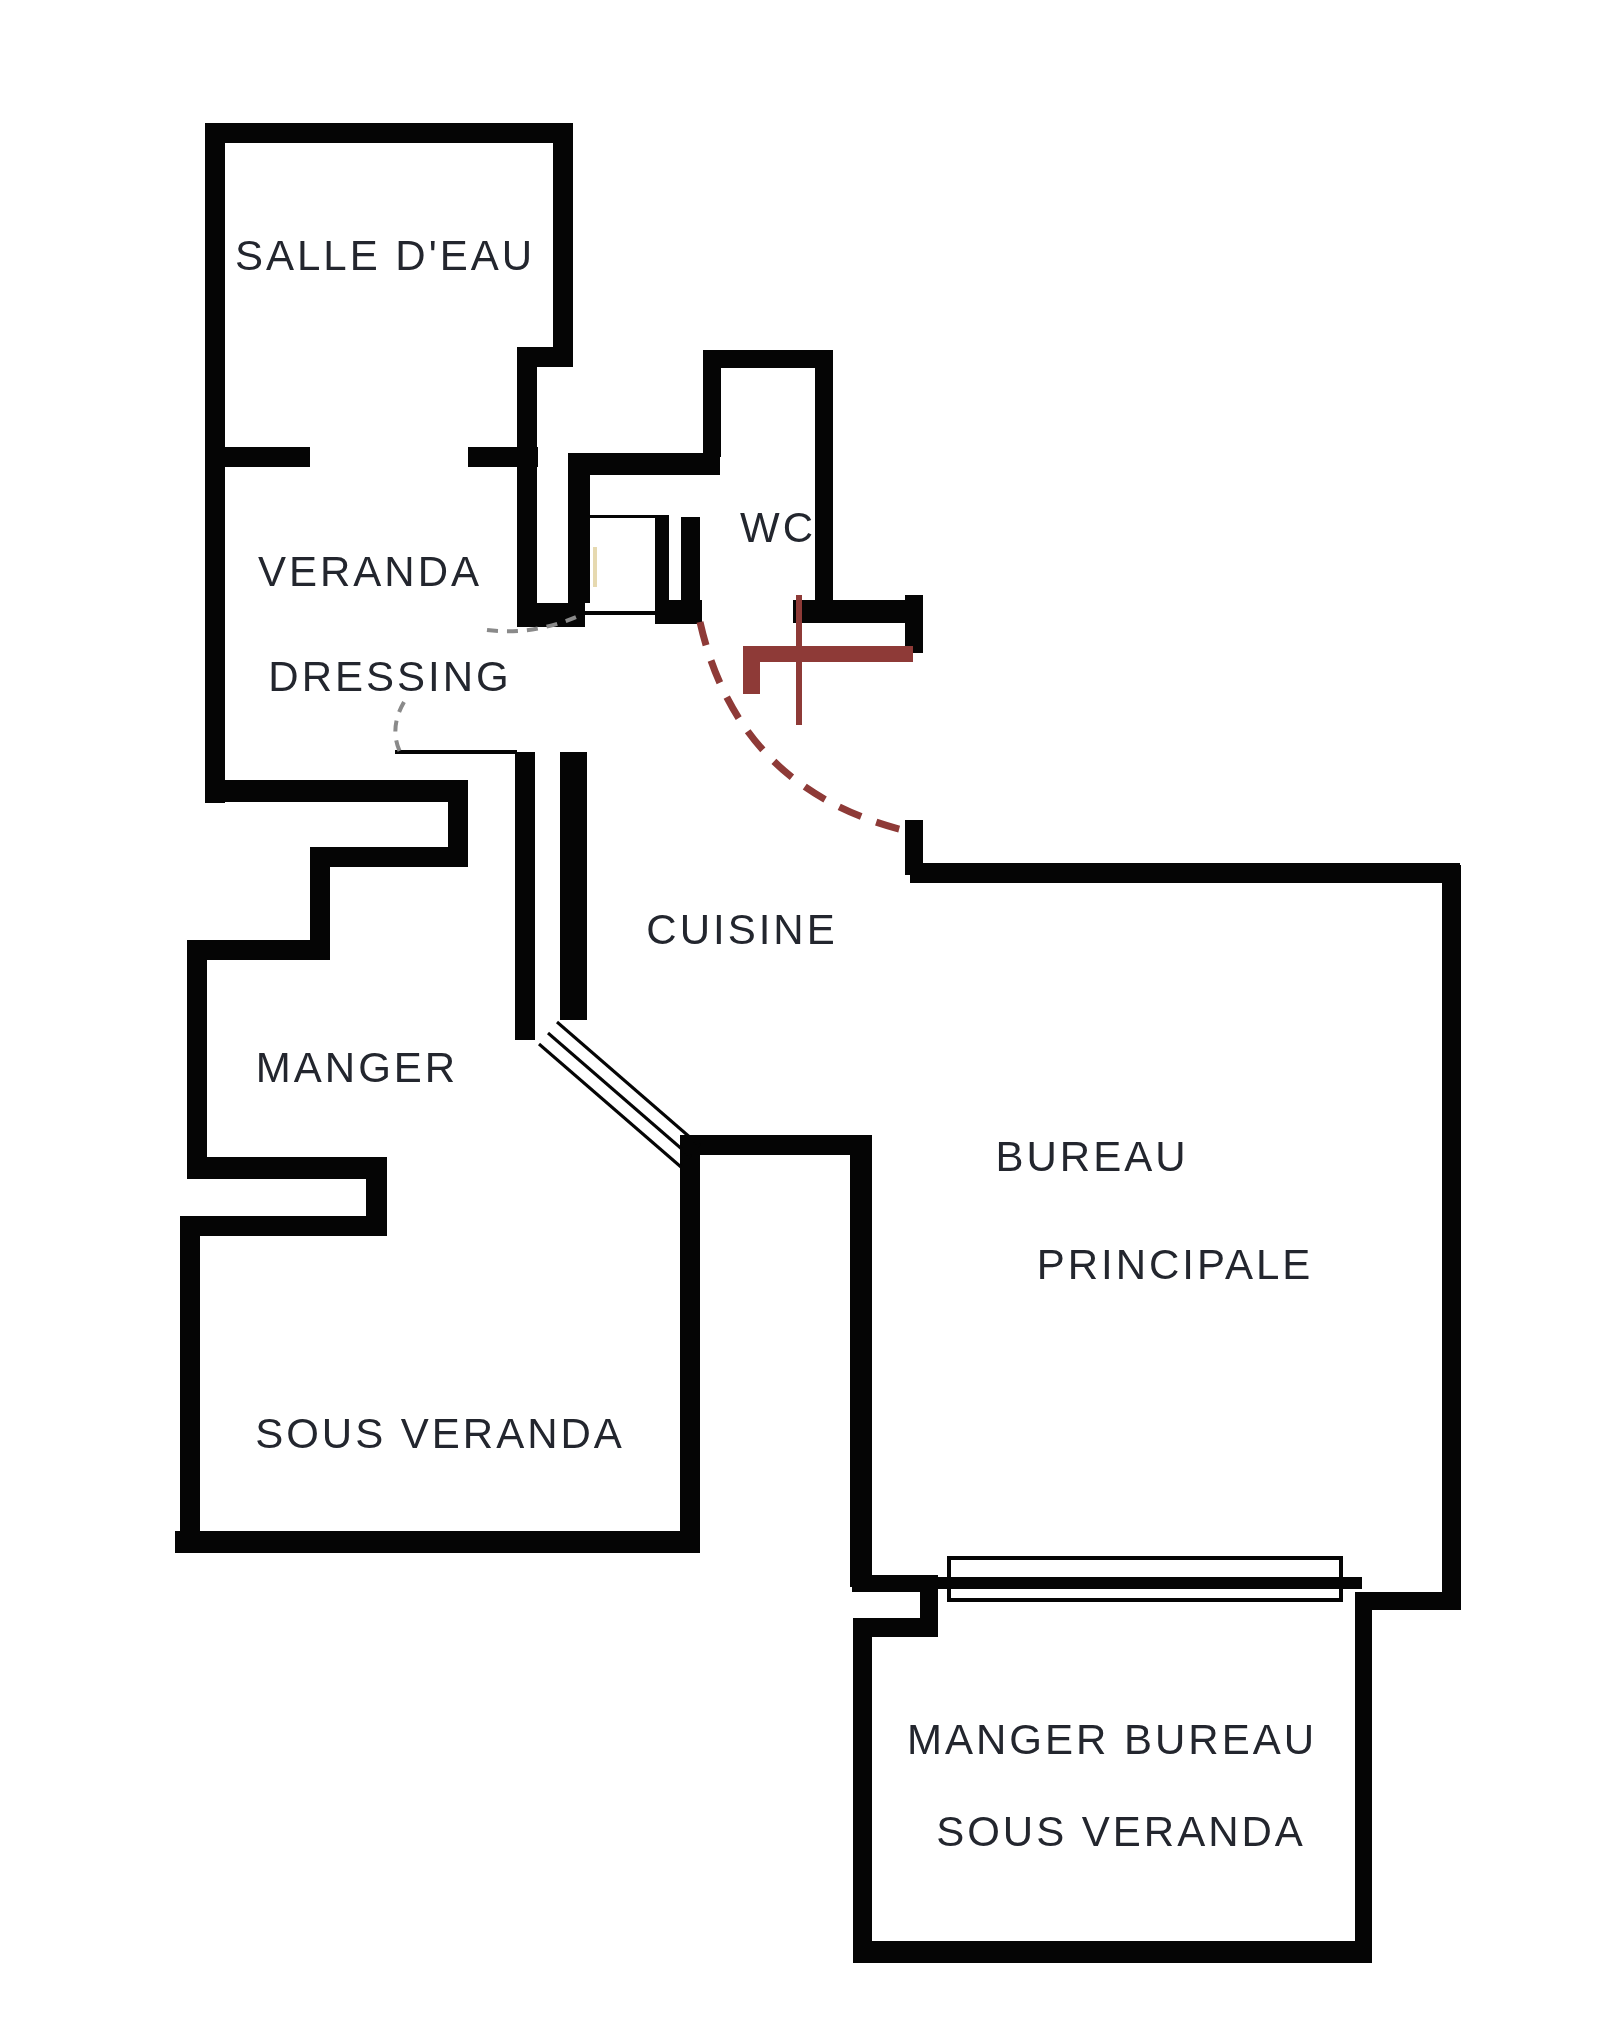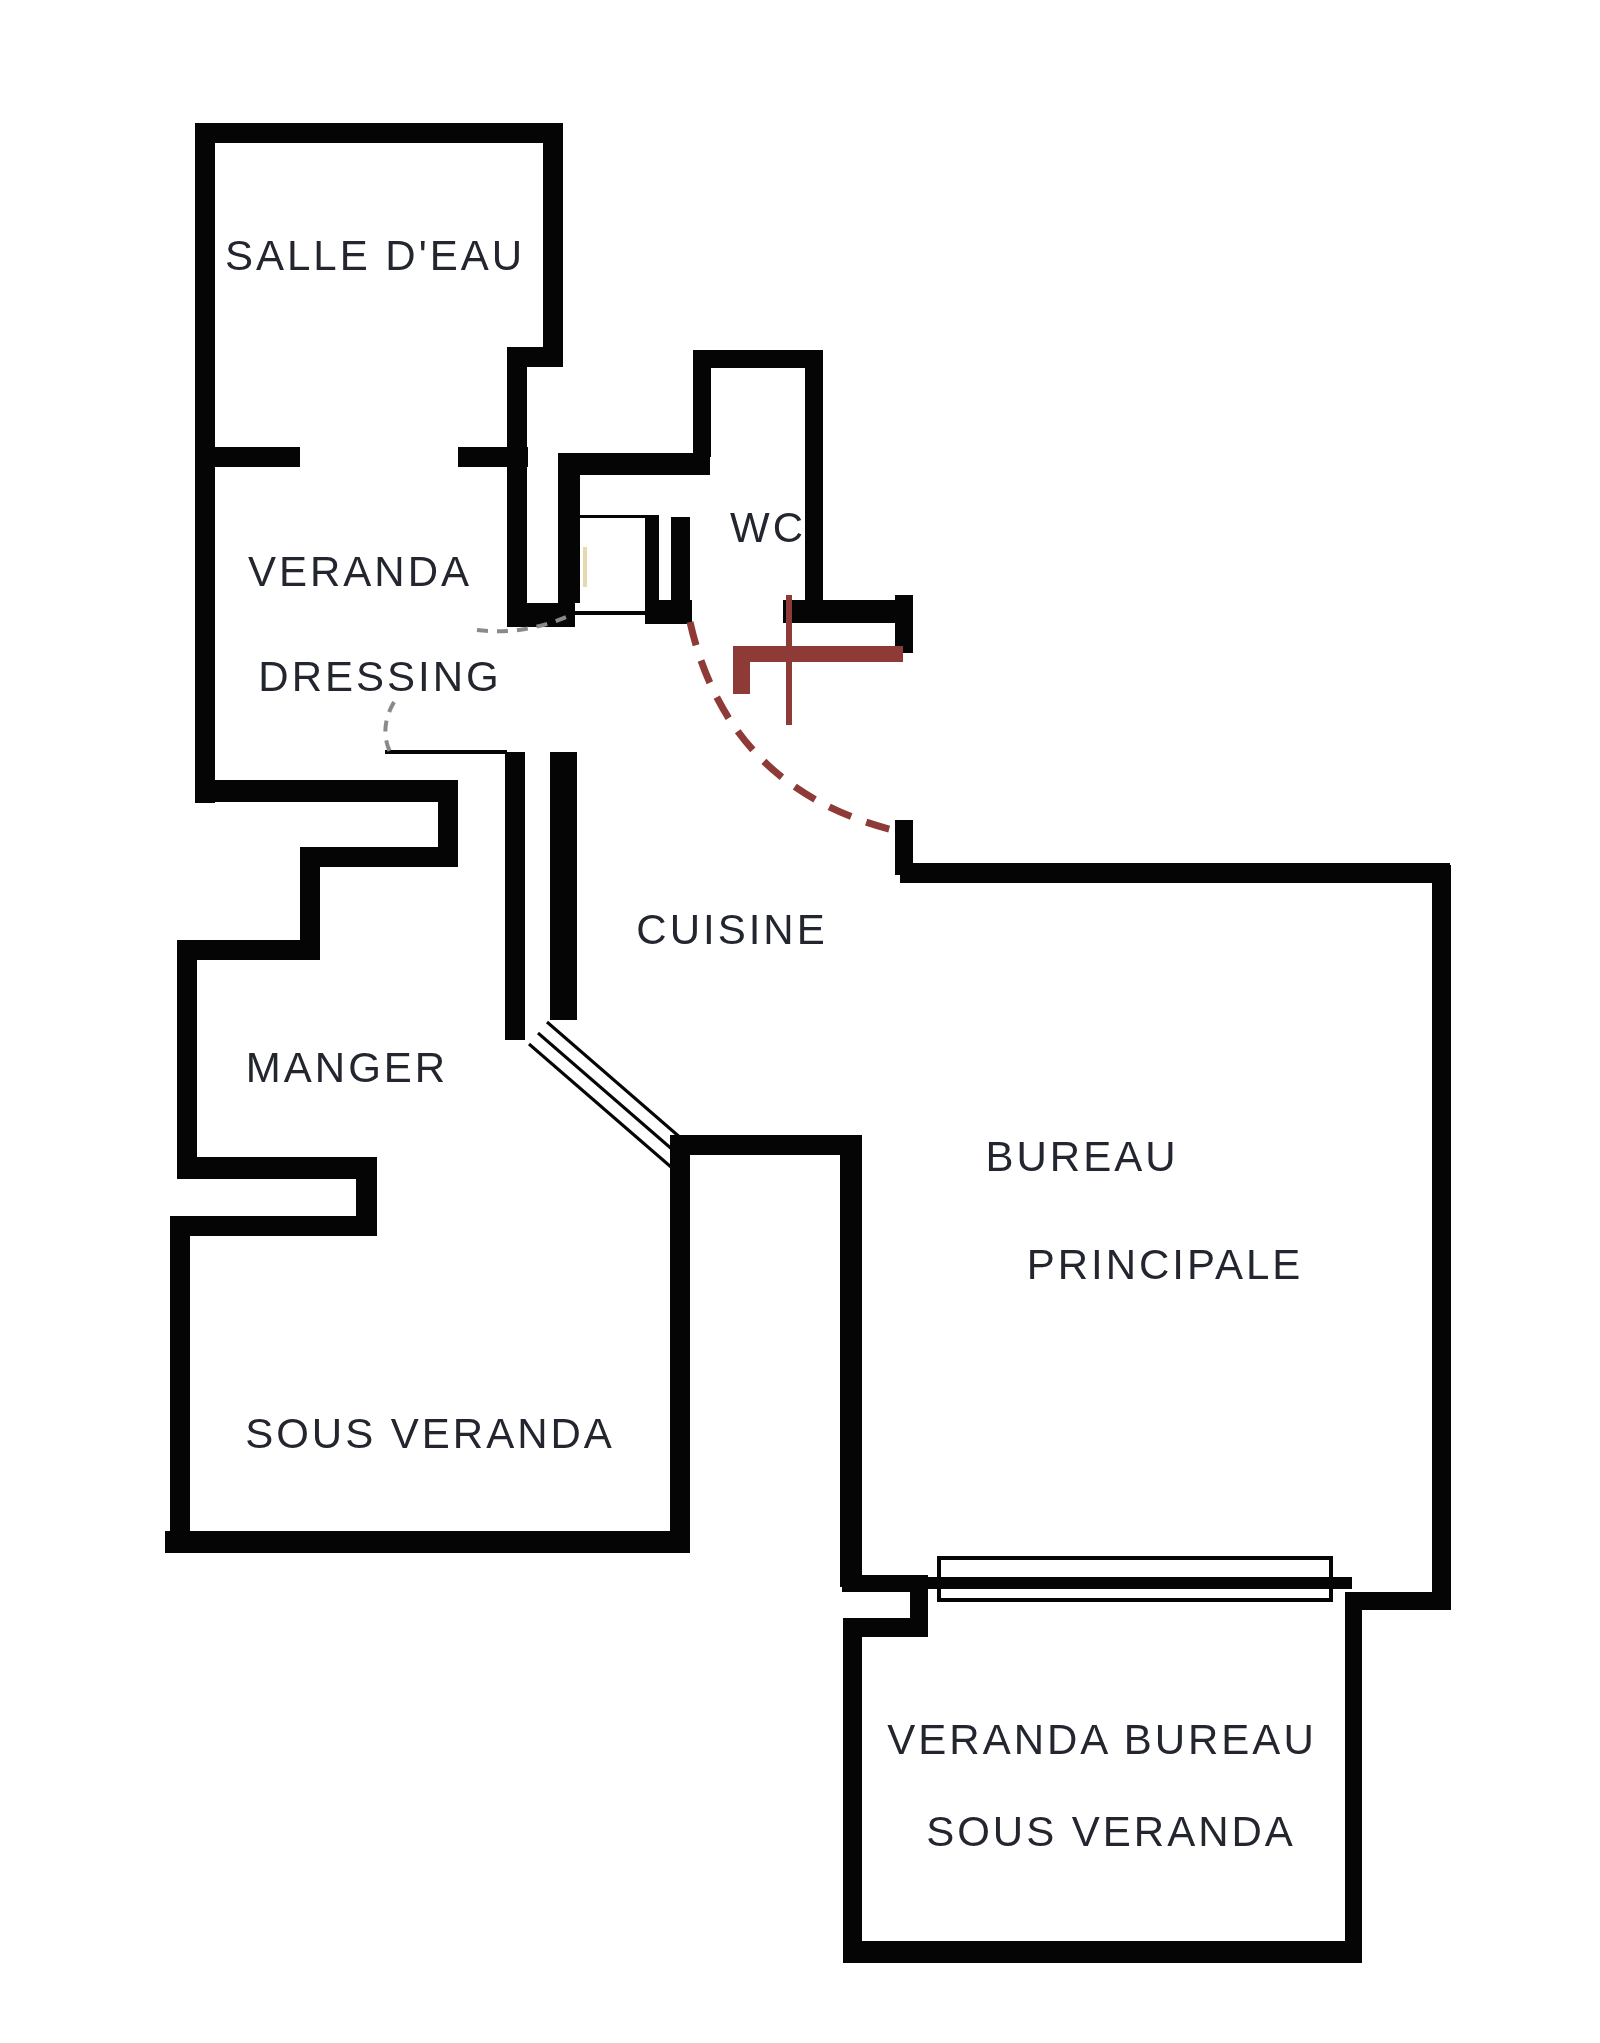--- a/index.html
+++ b/index.html
@@ -2,20 +2,21 @@
 <html><head>
 <meta charset="utf-8">
 <style>
   html,body{margin:0;padding:0;background:#ffffff;}
   .plan{
     position:relative;
     width:1456px;height:2043px;
     background:#ffffff;
     font-family:"Liberation Sans", sans-serif;
     overflow:hidden;
+    margin-left:10px;
   }
   .wall{position:absolute;background:#050505;}
   .thinline{position:absolute;background:#050505;}
   .label{
     position:absolute;
     transform:translate(-50%,-50%);
     font-size:42px;
     letter-spacing:3px;
     color:#23262e;
     white-space:nowrap;
@@ -123,16 +124,16 @@
 
   <div class="label" style="left:732px;top:930px">CUISINE</div>
 
   <div class="label" style="left:347px;top:1068px">MANGER</div>
 
   <div class="label" style="left:430px;top:1434px">SOUS VERANDA</div>
 
   <div class="label" style="left:1082px;top:1157px">BUREAU</div>
   <div class="label" style="left:1165px;top:1265px">PRINCIPALE</div>
 
-  <div class="label" style="left:1102px;top:1740px">VERANDA BUREAU</div>
+  <div class="label" style="left:1102px;top:1740px">MANGER BUREAU</div>
   <div class="label" style="left:1111px;top:1832px">SOUS VERANDA</div>
 
 </div>
 
 </body></html>

